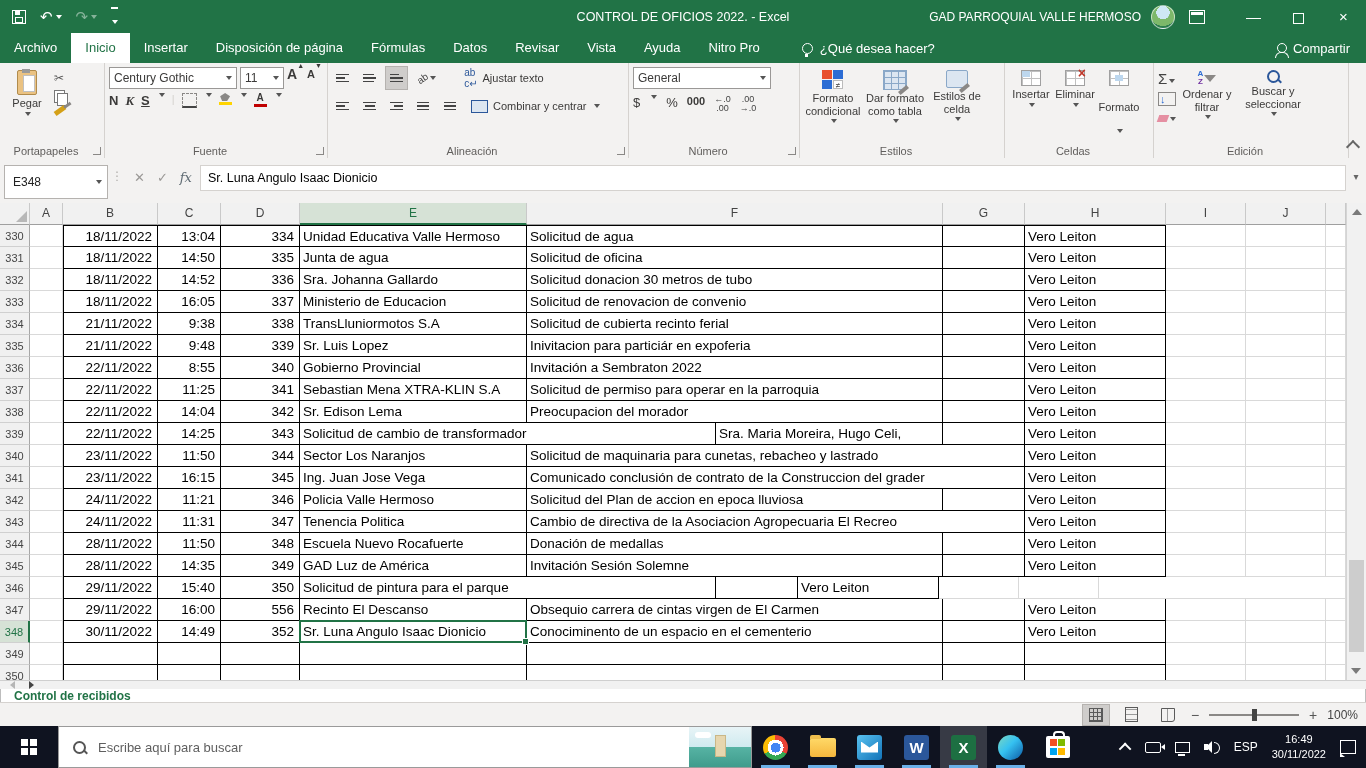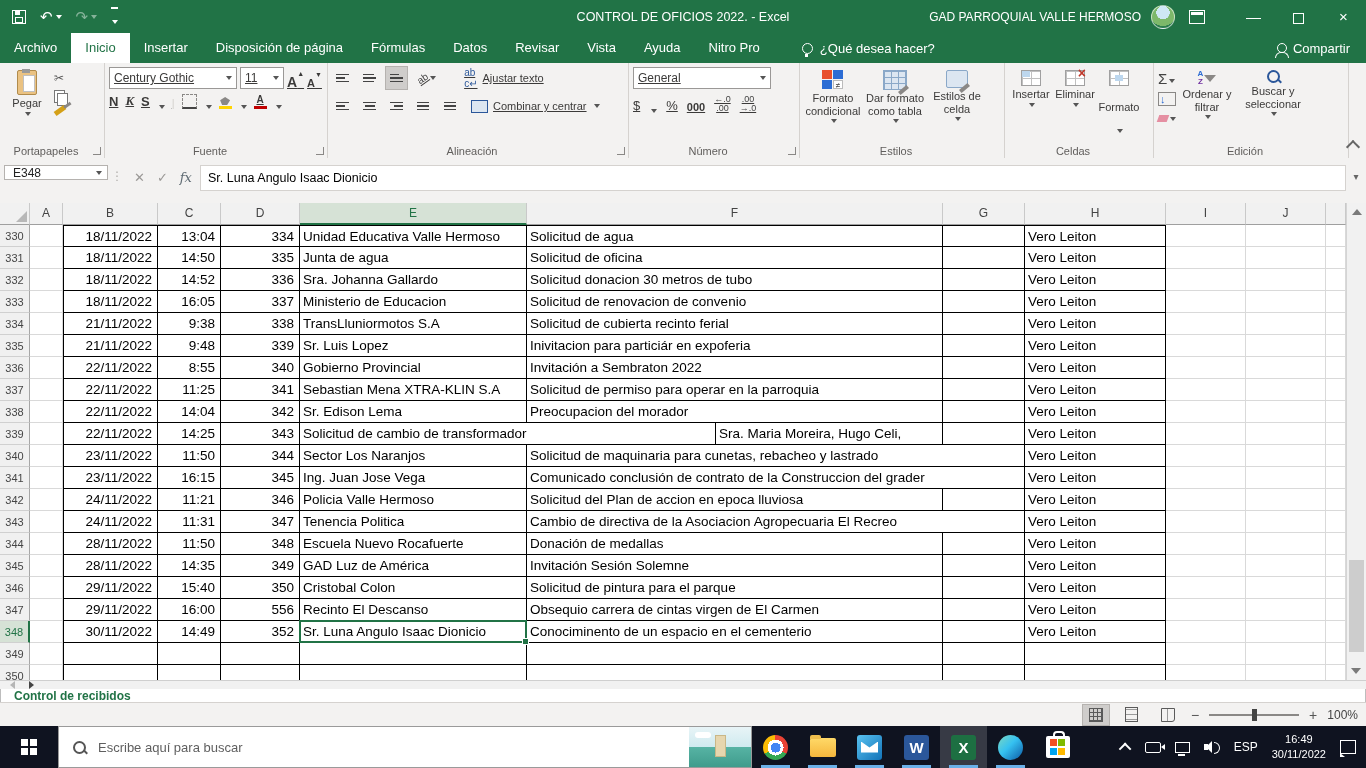--- a/index.html
+++ b/index.html
@@ -45,21 +45,21 @@
   .minicol{display:flex;flex-direction:column;gap:5px;margin-left:4px;padding-top:4px;}
   .clipboard{width:18px;height:23px;background:#eac282;border:1px solid #b08b4c;border-radius:2px;position:relative;}
   .clipboard::before{content:'';position:absolute;top:-2px;left:4px;width:8px;height:4px;background:#9a9a9a;}
   .clipboard::after{content:'';position:absolute;top:4px;left:5px;width:10px;height:15px;background:#fff;border:1px solid #c0c0c0;}
   .copyic{width:9px;height:11px;border:1px solid #777;background:#fff;position:relative;}
   .copyic::after{content:'';position:absolute;top:2px;left:2px;width:9px;height:11px;border:1px solid #777;background:#fff;}
   .brushic{width:12px;height:5px;background:#d4a017;transform:rotate(-35deg);position:relative;}
   .brushic::after{content:'';position:absolute;left:11px;top:1px;width:8px;height:3px;background:#8a8886;}
   .fontbox{background:#fff;border:1px solid #9a9896;height:20px;display:flex;align-items:center;padding:0 4px;font-size:12px;gap:4px;}
   .fbtn{display:flex;align-items:center;justify-content:center;height:22px;padding:0 4px;}
-  .rrow{display:flex;align-items:flex-end;gap:3px;text-decoration:underline;}
+  .rrow{display:flex;align-items:flex-start;gap:3px;}
   .fgA{font-size:14px;font-weight:bold;position:relative;line-height:1;}
   .fgA sup{font-size:7px;position:relative;top:-5px;}
   .uline{text-decoration:underline;}
   .ital{font-style:italic;font-family:"Liberation Serif",serif;}
   .borderic{width:13px;height:12px;border:1px dashed #8a8886;border-bottom:2px solid #444;}
   .fillic{width:13px;display:flex;flex-direction:column;align-items:center;gap:1px;}
   .filldrop{width:10px;height:8px;background:#8a8886;clip-path:polygon(0 40%,50% 0,100% 40%,70% 100%,20% 100%);}
   .bar-y{width:13px;height:3px;background:#ffd400;}
   .bar-r{width:13px;height:3px;background:#c00000;}
   .alico{width:13px;height:10px;display:flex;flex-direction:column;gap:2px;justify-content:center;}
@@ -89,21 +89,21 @@
   .azic{display:flex;align-items:center;gap:1px;}
   .azic .az{display:flex;flex-direction:column;font-size:8px;font-weight:bold;line-height:1;}
   .azic .az b:first-child{color:#2b6cd4;}
   .azic .az b:last-child{color:#7030a0;}
   .funnel{width:0;height:0;border-left:6px solid transparent;border-right:6px solid transparent;border-top:7px solid #8a8886;position:relative;}
   .lens{width:9px;height:9px;border:2px solid #2b579a;border-radius:50%;position:relative;}
   .lens::after{content:'';position:absolute;left:8px;top:8px;width:5px;height:2px;background:#2b579a;transform:rotate(45deg);}
   .collapse{position:absolute;right:8px;bottom:6px;width:8px;height:8px;border-top:2px solid #666;border-left:2px solid #666;transform:rotate(45deg);}
   
   #fbar{top:158px;height:45px;background:#f3f2f1;display:flex;align-items:flex-start;padding-top:7px;box-sizing:border-box;}
-  .namebox{margin-left:4px;width:104px;height:15px;background:#fff;border:1px solid #b5b2af;display:flex;align-items:center;font-size:12px;padding-left:8px;box-sizing:border-box;color:#222;}
+  .namebox{margin-left:4px;width:104px;height:34px;background:#fff;border:1px solid #b5b2af;display:flex;align-items:center;font-size:12px;padding-left:8px;box-sizing:border-box;color:#222;}
   .namebox .dd{margin-left:auto;margin-right:5px;}
   .fsep{color:#b0aeab;font-size:12px;margin:4px 3px 0 3px;}
   .fbtns{display:flex;align-items:center;height:24px;gap:12px;padding:0 8px;color:#9a9896;font-size:13px;}
   .fx{font-family:"DejaVu Serif",serif;font-style:italic;color:#5f6b73;font-size:13px;}
   .ftext{flex:1;height:24px;background:#fff;border:1px solid #d5d2cf;display:flex;align-items:center;font-size:12.5px;padding-left:7px;color:#000;}
   .fchev{width:20px;text-align:center;color:#666;font-size:10px;margin-top:6px;}
   
   #gridwrap{top:203px;height:477px;left:0;right:20px;position:absolute;overflow:hidden;background:#fff;}
   .ghead{display:flex;height:22px;}
   .gh{box-sizing:border-box;background:#f1f1f1;border-right:1px solid #c9c9c9;border-bottom:1px solid #9f9f9f;font-size:12px;color:#444;text-align:center;line-height:21px;}
@@ -723,21 +723,20 @@
         <div class="cell w-i pl"></div>
         <div class="cell w-j pl"></div>
         <div class="cell w-x pl"></div>
       </div>
       <div class="grow">
         <div class="rh">346</div>
         <div class="cell w-a pl"></div>
         <div class="cell w-b bc bl num">29/11/2022</div>
         <div class="cell w-c bc num">15:40</div>
         <div class="cell w-d bc num">350</div>
-        <div class="cell w-e bc">Cristobal Colon</div>
         <div class="cell w-f bc">Solicitud de pintura para el parque</div>
         <div class="cell w-g bc"></div>
         <div class="cell w-h bc">Vero Leiton</div>
         <div class="cell w-i pl"></div>
         <div class="cell w-j pl"></div>
         <div class="cell w-x pl"></div>
       </div>
       <div class="grow">
         <div class="rh">347</div>
         <div class="cell w-a pl"></div>

